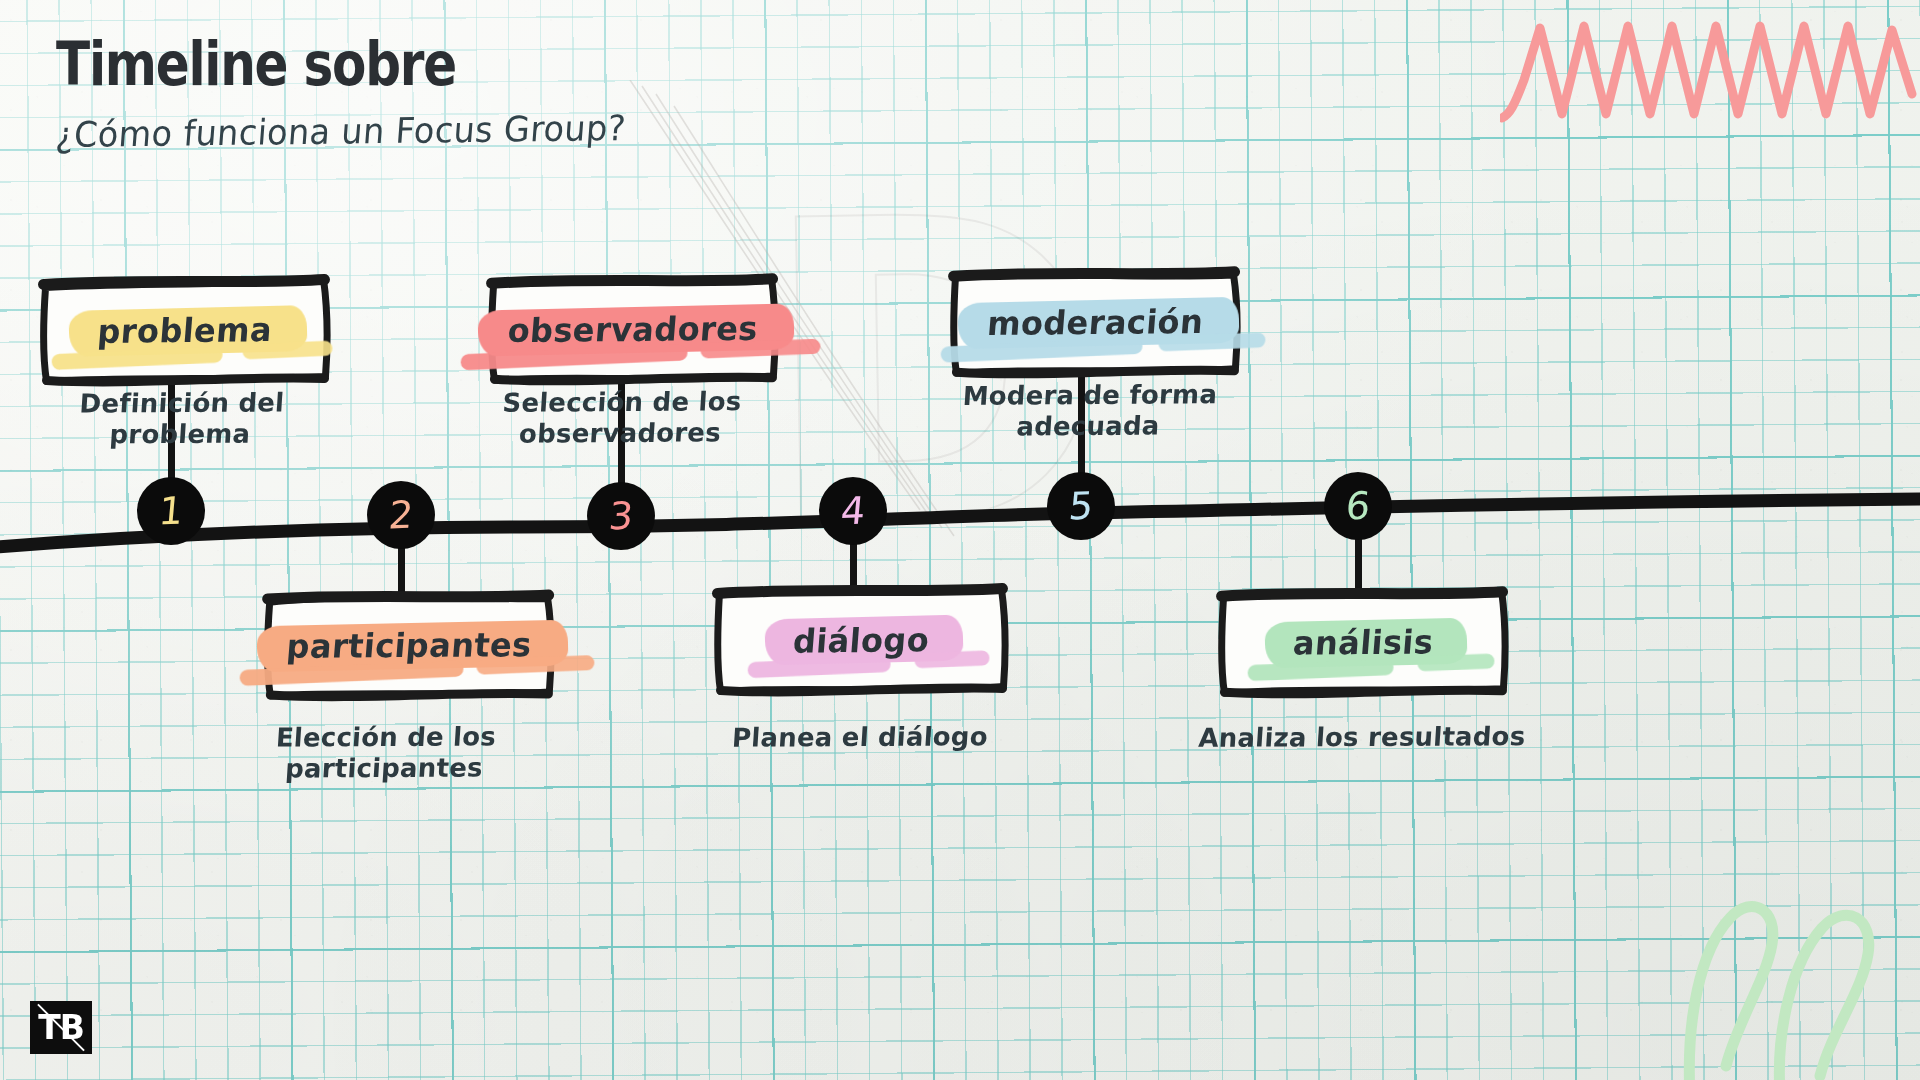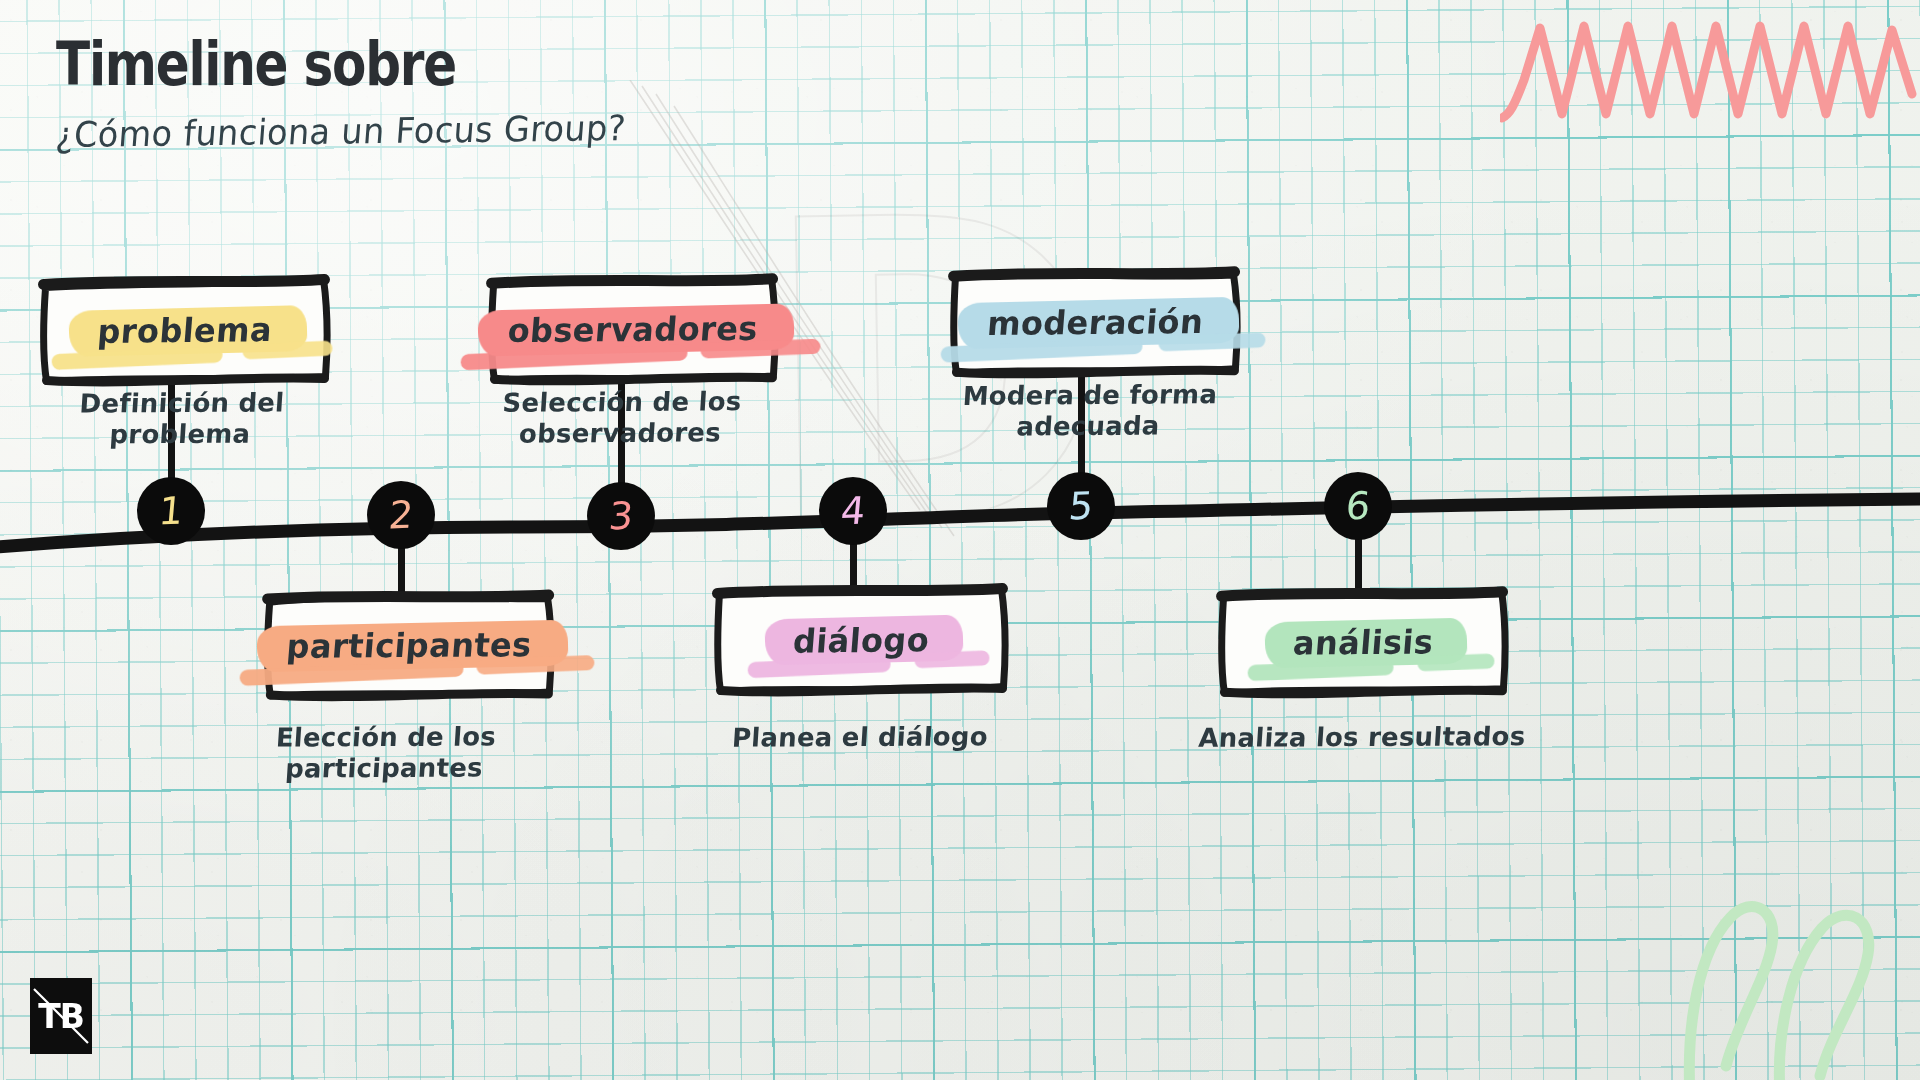--- a/index.html
+++ b/index.html
@@ -154,21 +154,21 @@
     line-height:1.18;
     letter-spacing:0.2px;
     z-index:5;
     transform: skewX(-4deg);
     white-space:pre-line;
   }
 
   
   #logo {
     position:absolute; left:30px; bottom:26px;
-    width:62px; height:76px; background:#0d0d0d;
+    width:62px; height:53px; background:#0d0d0d;
     z-index:9;
   }
   #logo-text {
     position:absolute; inset:0;
     display:flex; align-items:center; justify-content:center;
     color:#fff; font-family:"DejaVu Sans", sans-serif;
     font-weight:700; font-size:33px; letter-spacing:-1px;
   }
   #logo-slash {
     position:absolute; left:0; top:0; width:100%; height:100%;

